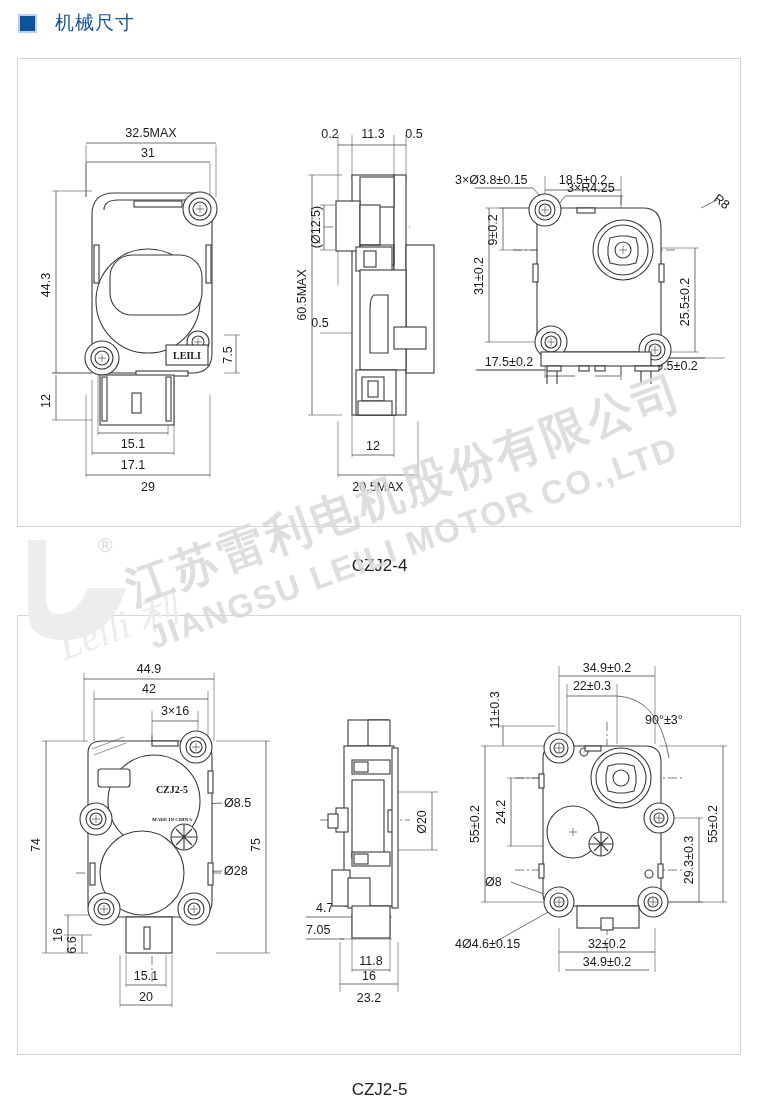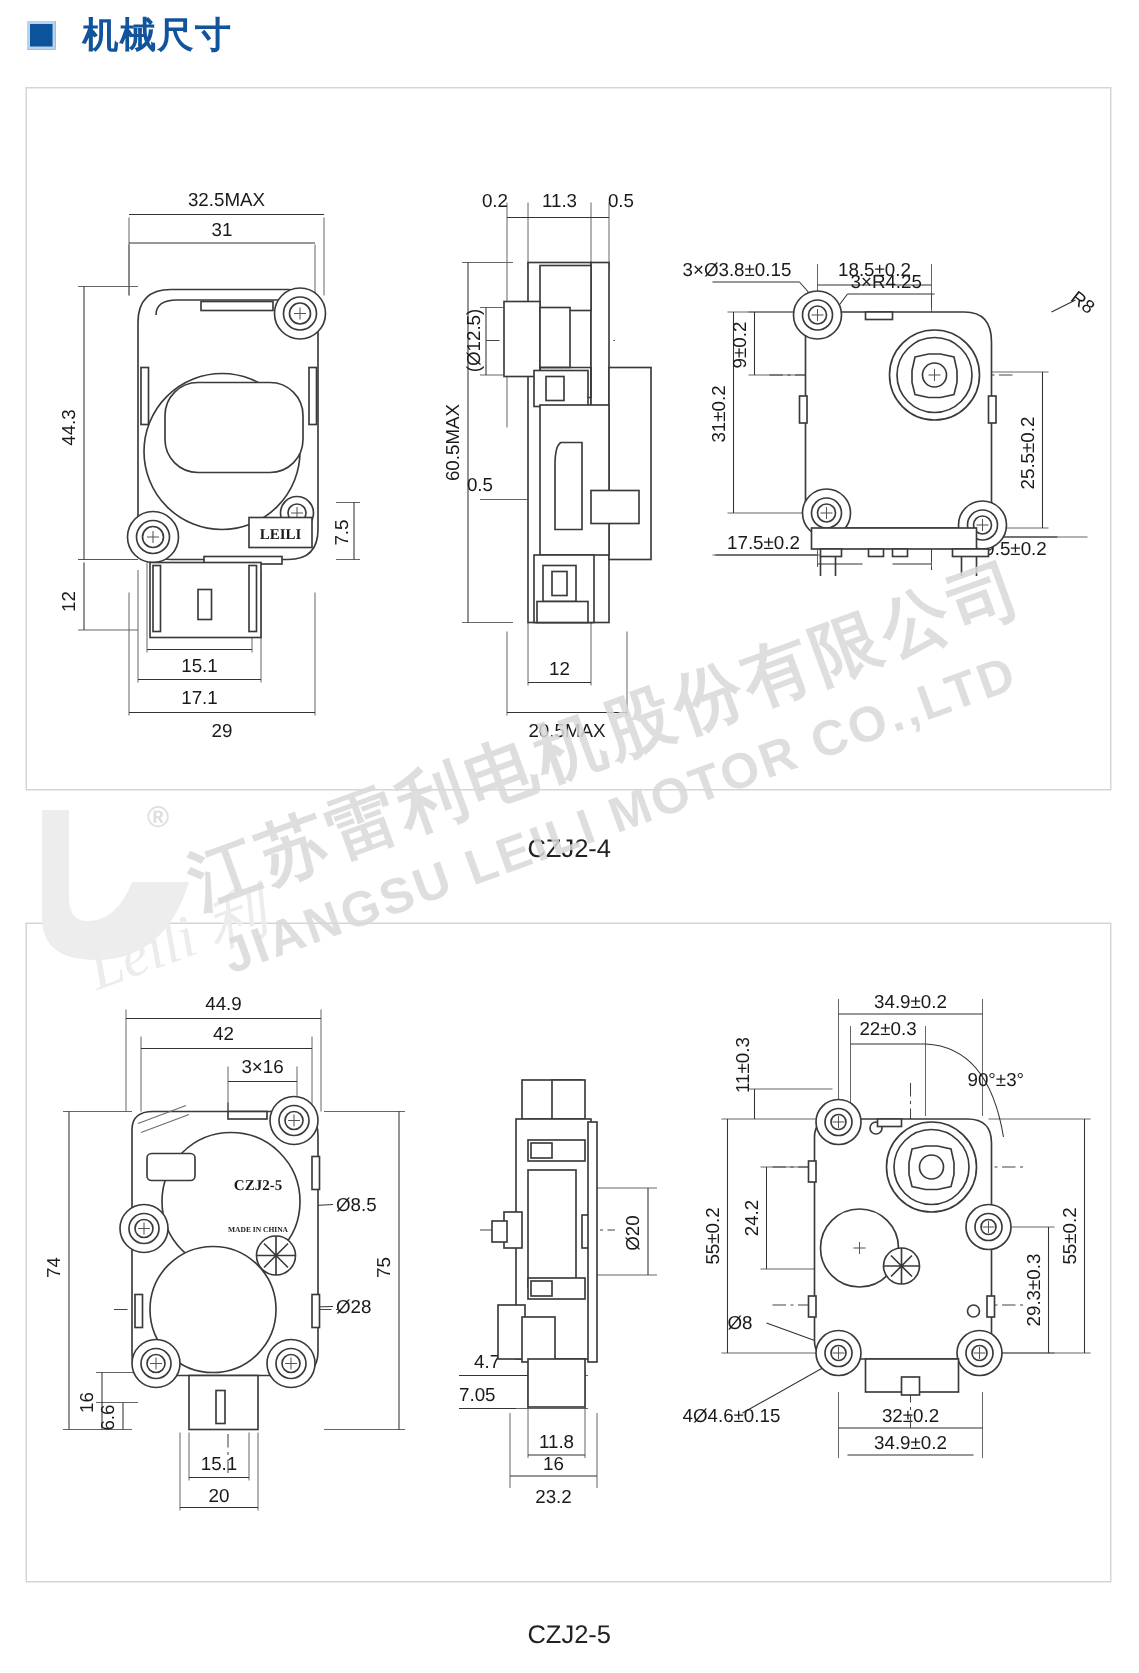--- a/index.html
+++ b/index.html
@@ -14,22 +14,22 @@
   
   #header{
     position:absolute;left:0;top:0;width:759px;height:46px;
     display:flex;align-items:center;
   }
   #header .bullet{
     width:15px;height:15px;margin-left:18px;
     background:#0b539b;border:2px solid #b9d2ee;box-sizing:content-box;
   }
   #header .title-cn{
-    margin-left:18px;font-size:24px;color:#12549c;letter-spacing:1px;
-    font-family:"DejaVu Sans","Liberation Sans",sans-serif;font-weight:700;
+    margin-left:18px;font-size:19px;color:#12549c;letter-spacing:1px;
+    font-family:"DejaVu Sans","Liberation Sans",sans-serif;font-weight:400;
   }
   #header .title-en{
     margin-left:22px;font-size:19px;color:#12549c;font-weight:500;
   }
   
   #watermark{
     position:absolute;left:0;top:0;width:759px;height:1115px;
     pointer-events:none;z-index:5;
   }
   .wm-text{

